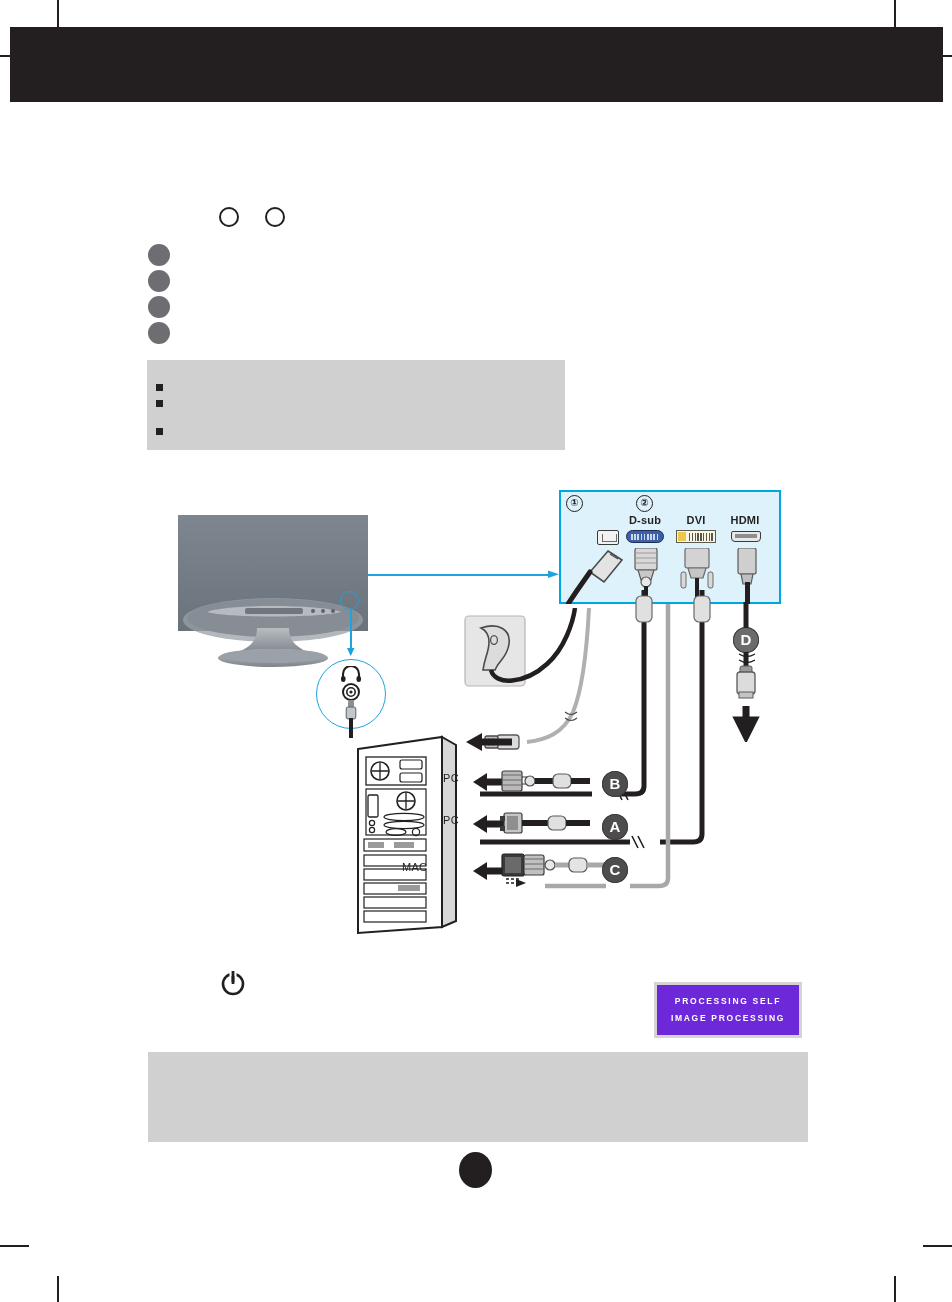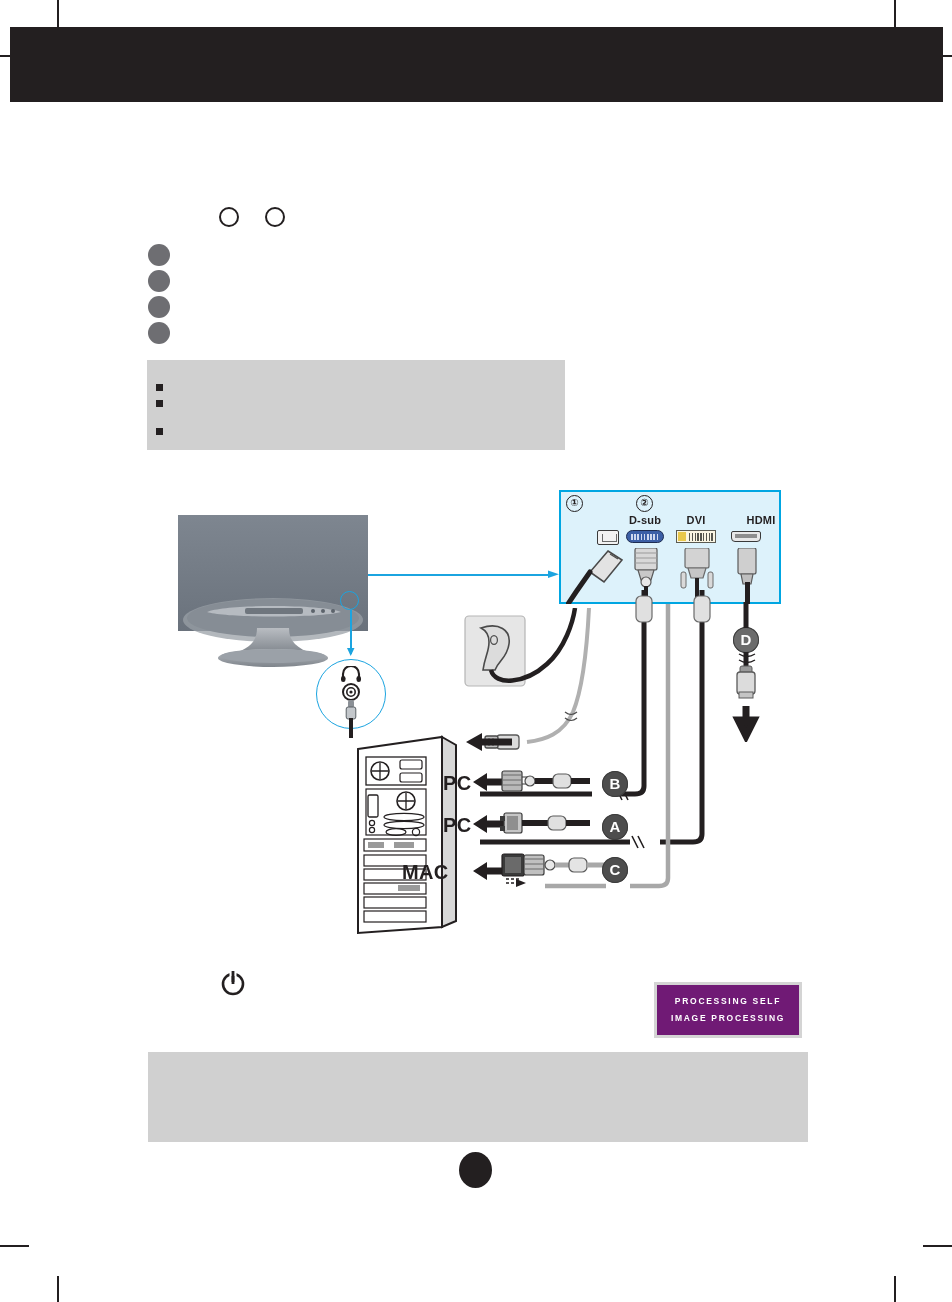--- a/index.html
+++ b/index.html
@@ -59,30 +59,30 @@
       border:1.6px solid #3a3a3a;border-radius:2px 2px 4px 4px;box-sizing:border-box;}
   .port-hdmi:after{content:"";position:absolute;left:3px;top:2px;width:22px;height:4px;
       background:#8e8e8e;}
   .port-power{position:absolute;width:22px;height:15px;border:1.5px solid #3a3a3a;
       background:#f2f2f2;box-sizing:border-box;border-radius:2px;}
   .port-power:after{content:"";position:absolute;left:4px;top:3px;width:13px;height:7px;
       border:1.3px solid #6a6a6a;border-top:none;}
 
   
   .plain{position:absolute;font-size:12.5px;}
-  .pc-label{position:absolute;font-size:20px;font-weight:bold;letter-spacing:.3px;}
+  .pc-label{position:absolute;font-size:11px;font-weight:normal;letter-spacing:.3px;}
 
   
   .badge{position:absolute;width:26px;height:26px;border-radius:50%;background:#4d4d4d;
       color:#fff;font-size:15px;font-weight:bold;text-align:center;line-height:26px;
       box-shadow:0 0 0 1px #3c3c3c inset;}
   .badge-d{background:#6b6b6b;}
 
   
-  #osd-box{left:654px;top:982px;width:148px;height:56px;background:#701a75;
+  #osd-box{left:654px;top:982px;width:148px;height:56px;background:#6d28d9;
       border:3px solid #d4d4d4;box-sizing:border-box;display:flex;flex-direction:column;
       align-items:center;justify-content:center;}
   #osd-box div{color:#ffffff;font-size:8.5px;font-weight:bold;letter-spacing:1.7px;
       line-height:17px;}
 
   
   #page-number{left:459px;top:1152px;width:33px;height:36px;border-radius:50%;
       background:#231f20;color:#fff;font-size:15px;font-weight:bold;text-align:center;
       line-height:36px;}
 
@@ -189,21 +189,21 @@
 <div class="abs" id="connector-panel"></div>
 <div class="panel-num" style="left:566px;top:495px;">
   <span>①</span>
 </div>
 <div class="panel-num" style="left:636px;top:495px;">
   <span>②</span>
 </div>
 
 <div class="port-label" style="left:620px;top:514px;width:50px;">D-sub</div>
 <div class="port-label" style="left:675px;top:514px;width:42px;">DVI</div>
-<div class="port-label" style="left:737px;top:514px;width:48px;">HDMI</div>
+<div class="port-label" style="left:721px;top:514px;width:48px;">HDMI</div>
 
 <div class="port-power" style="left:597px;top:530px;"></div>
 <div class="port-dsub" style="left:626px;top:530px;"></div>
 <div class="port-dvi" style="left:676px;top:530px;"></div>
 <div class="port-hdmi" style="left:731px;top:531px;"></div>
 
 <svg class="abs" style="left:566px;top:548px;" width="60" height="56" viewBox="0 0 60 56">
   <path d="M42,3 L56,12 L38,34 L24,24 Z" fill="#e3e3e3" stroke="#4a4a4a" stroke-width="1.6"></path>
   <path d="M44,6 L52,11" stroke="#4a4a4a" stroke-width="1.2"></path>
   <path d="M24,24 L10,44 L2,56" stroke="#231f20" stroke-width="5" fill="none" stroke-linecap="round"></path>

